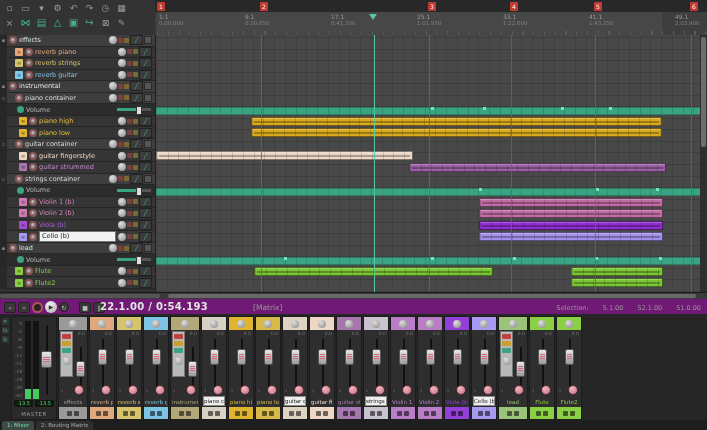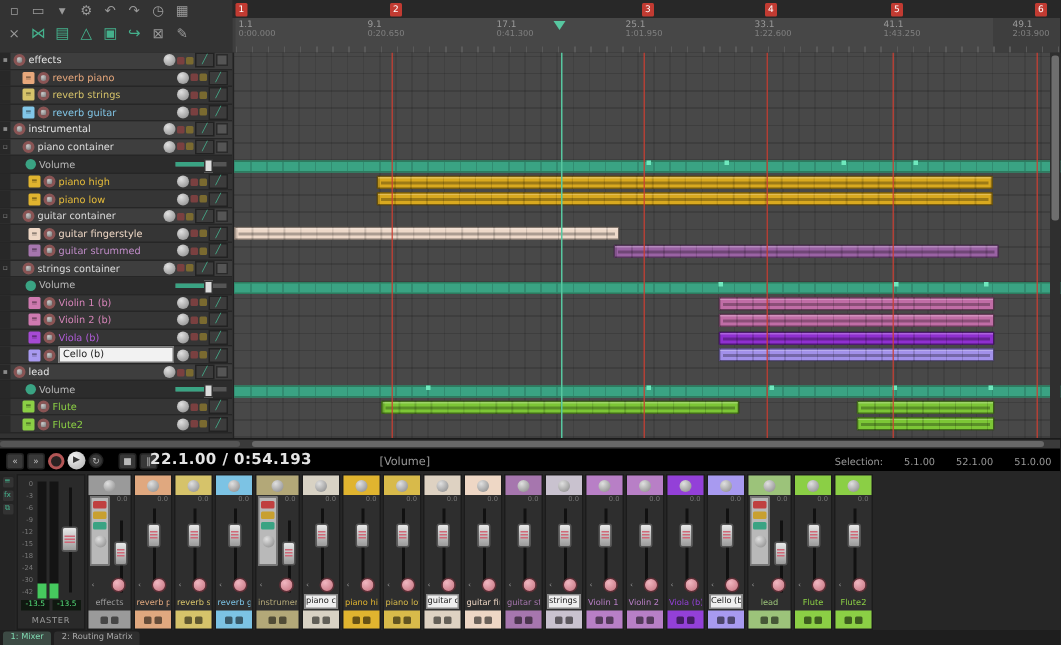--- a/index.html
+++ b/index.html
@@ -60,21 +60,21 @@
   .item .notes{position:absolute;left:2px;right:2px;top:3px;height:2px;background:rgba(0,0,0,.28);}
   .env-strip{position:absolute;height:6px;background-color:#3aa383;
     background-image:repeating-linear-gradient(90deg,rgba(0,0,0,.14) 0 1px,transparent 1px 10.75px);
     border-top:1px solid #2c7c5f;border-bottom:1px solid #2c7c5f;box-sizing:content-box;}
   .env-dot{position:absolute;top:-1px;width:3px;height:3px;background:#6fe8bd;}
   .mline{position:absolute;top:0;bottom:0;width:1px;background:rgba(205,62,50,.8);}
   .pcursor{position:absolute;top:0;bottom:0;width:1px;background:#57c7a0;}
   #vscroll{position:absolute;right:0;top:35px;width:7px;height:257px;background:#2f2f2f;}
   #vscroll .h{position:absolute;left:1px;right:1px;top:2px;height:110px;background:#6e6e6e;border-radius:2px;}
   
-  #transport{position:absolute;left:0;top:292px;width:707px;height:22px;background:#000000;border-top:1px solid #1a1a1a;}
+  #transport{position:absolute;left:0;top:292px;width:707px;height:22px;background:#701a75;border-top:1px solid #1a1a1a;}
   #hscroll{position:absolute;left:0;top:0;right:0;height:6px;background:#3a3a3a;}
   #hscroll .seg{position:absolute;left:0;top:1px;width:160px;height:4px;background:#555;border-radius:2px;}
   #hscroll .h{position:absolute;left:168px;top:1px;width:528px;height:4px;background:#686868;border-radius:2px;}
   #tbuttons{position:absolute;left:4px;top:8px;display:flex;align-items:center;gap:2px;}
   .tbtn{min-width:12px;height:11px;background:#383838;border:1px solid #222;border-radius:2px;color:#bbb;
         font-size:6px;line-height:10px;text-align:center;box-sizing:border-box;padding:0 1px;}
   .trec{width:11px;height:11px;border-radius:50%;background:#2a2222;border:2px solid #b25555;box-sizing:border-box;}
   .tplay{width:12px;height:12px;border-radius:50%;background:radial-gradient(circle at 35% 30%,#f2f2f2,#adadad);
          color:#333;font-size:6px;line-height:12px;text-align:center;}
   .tloop{width:10px;height:10px;border-radius:50%;background:#383838;border:1px solid #222;color:#bbb;
@@ -541,21 +541,21 @@
     <div id="tbuttons">
         <div class="tbtn">«</div>
         <div class="tbtn">»</div>
         <div class="trec"></div>
         <div class="tplay">▶</div>
         <div class="tloop">↻</div>
         <div class="tbtn" style="margin-left: 8px;">■</div>
         <div class="tbtn">‖</div>
       </div>
     <div id="ttime">22.1.00 / 0:54.193</div>
-    <div id="tstatus">[Volume]</div>
+    <div id="tstatus">[Matrix]</div>
     <div id="tsel">
       <span>Selection:</span>
       <span>5.1.00</span>
       <span>52.1.00</span>
       <span>51.0.00</span>
     </div>
   </div>
 
   <div id="mixer">
     <div id="rail">

